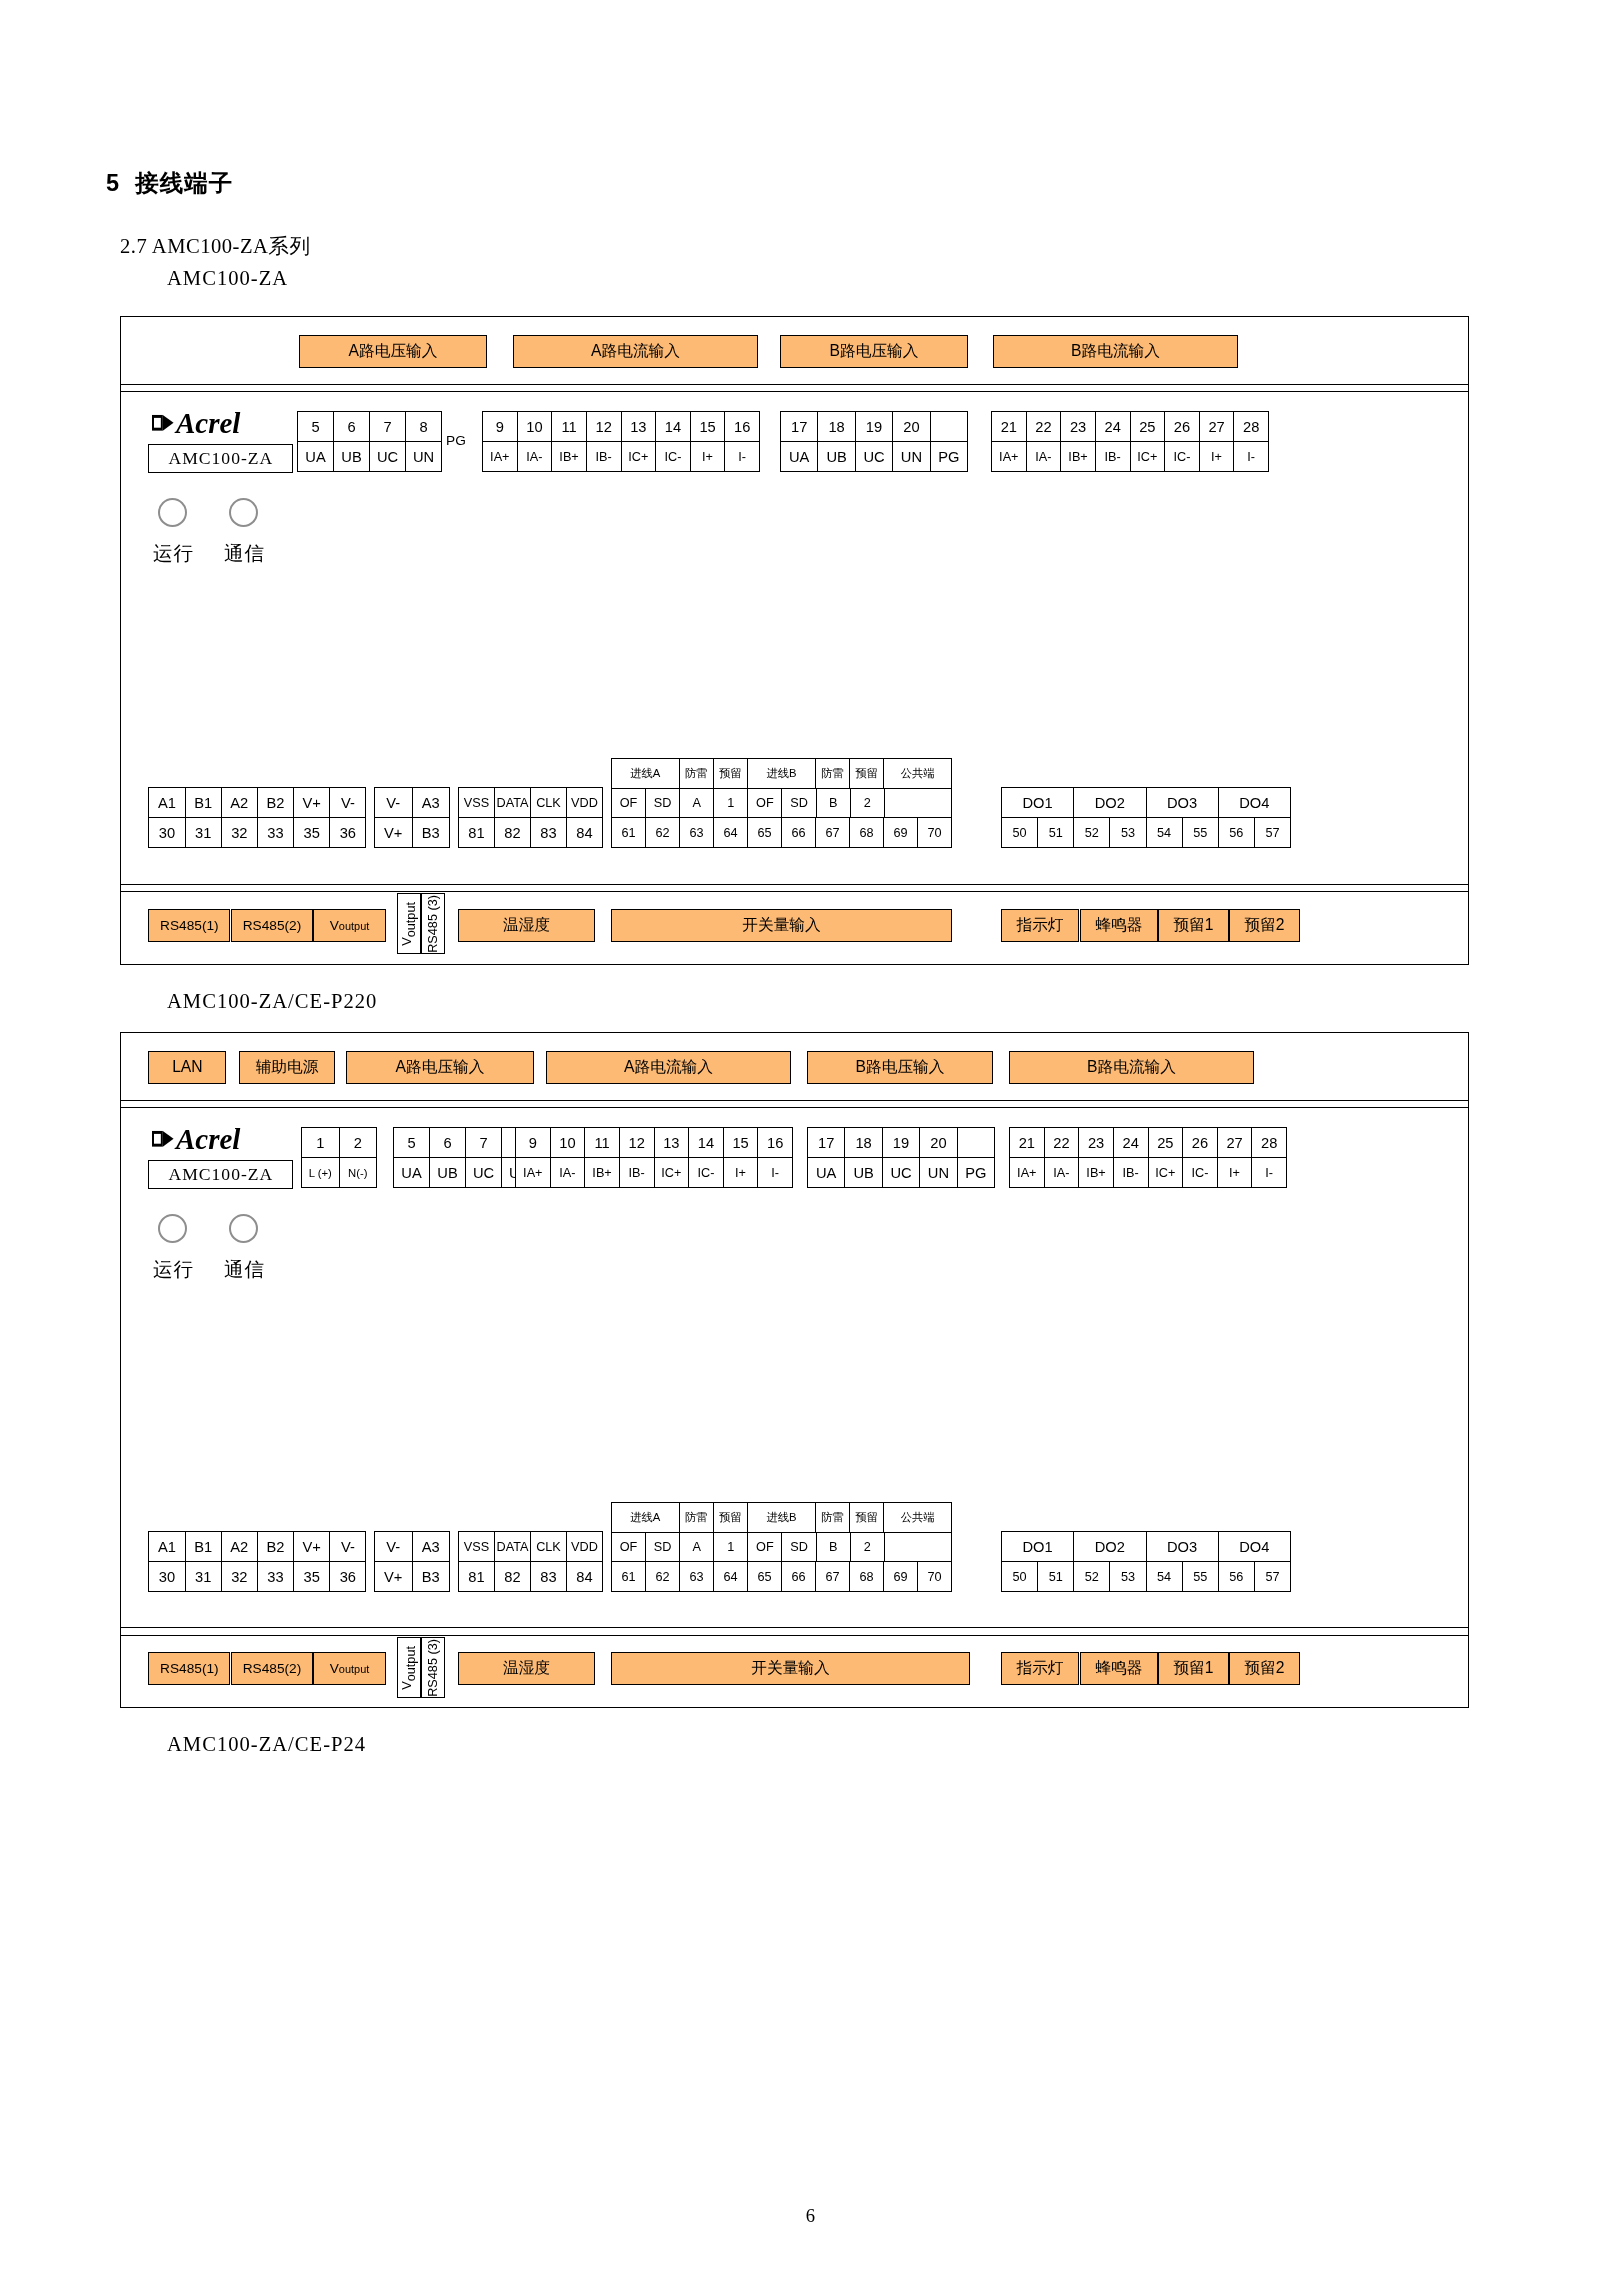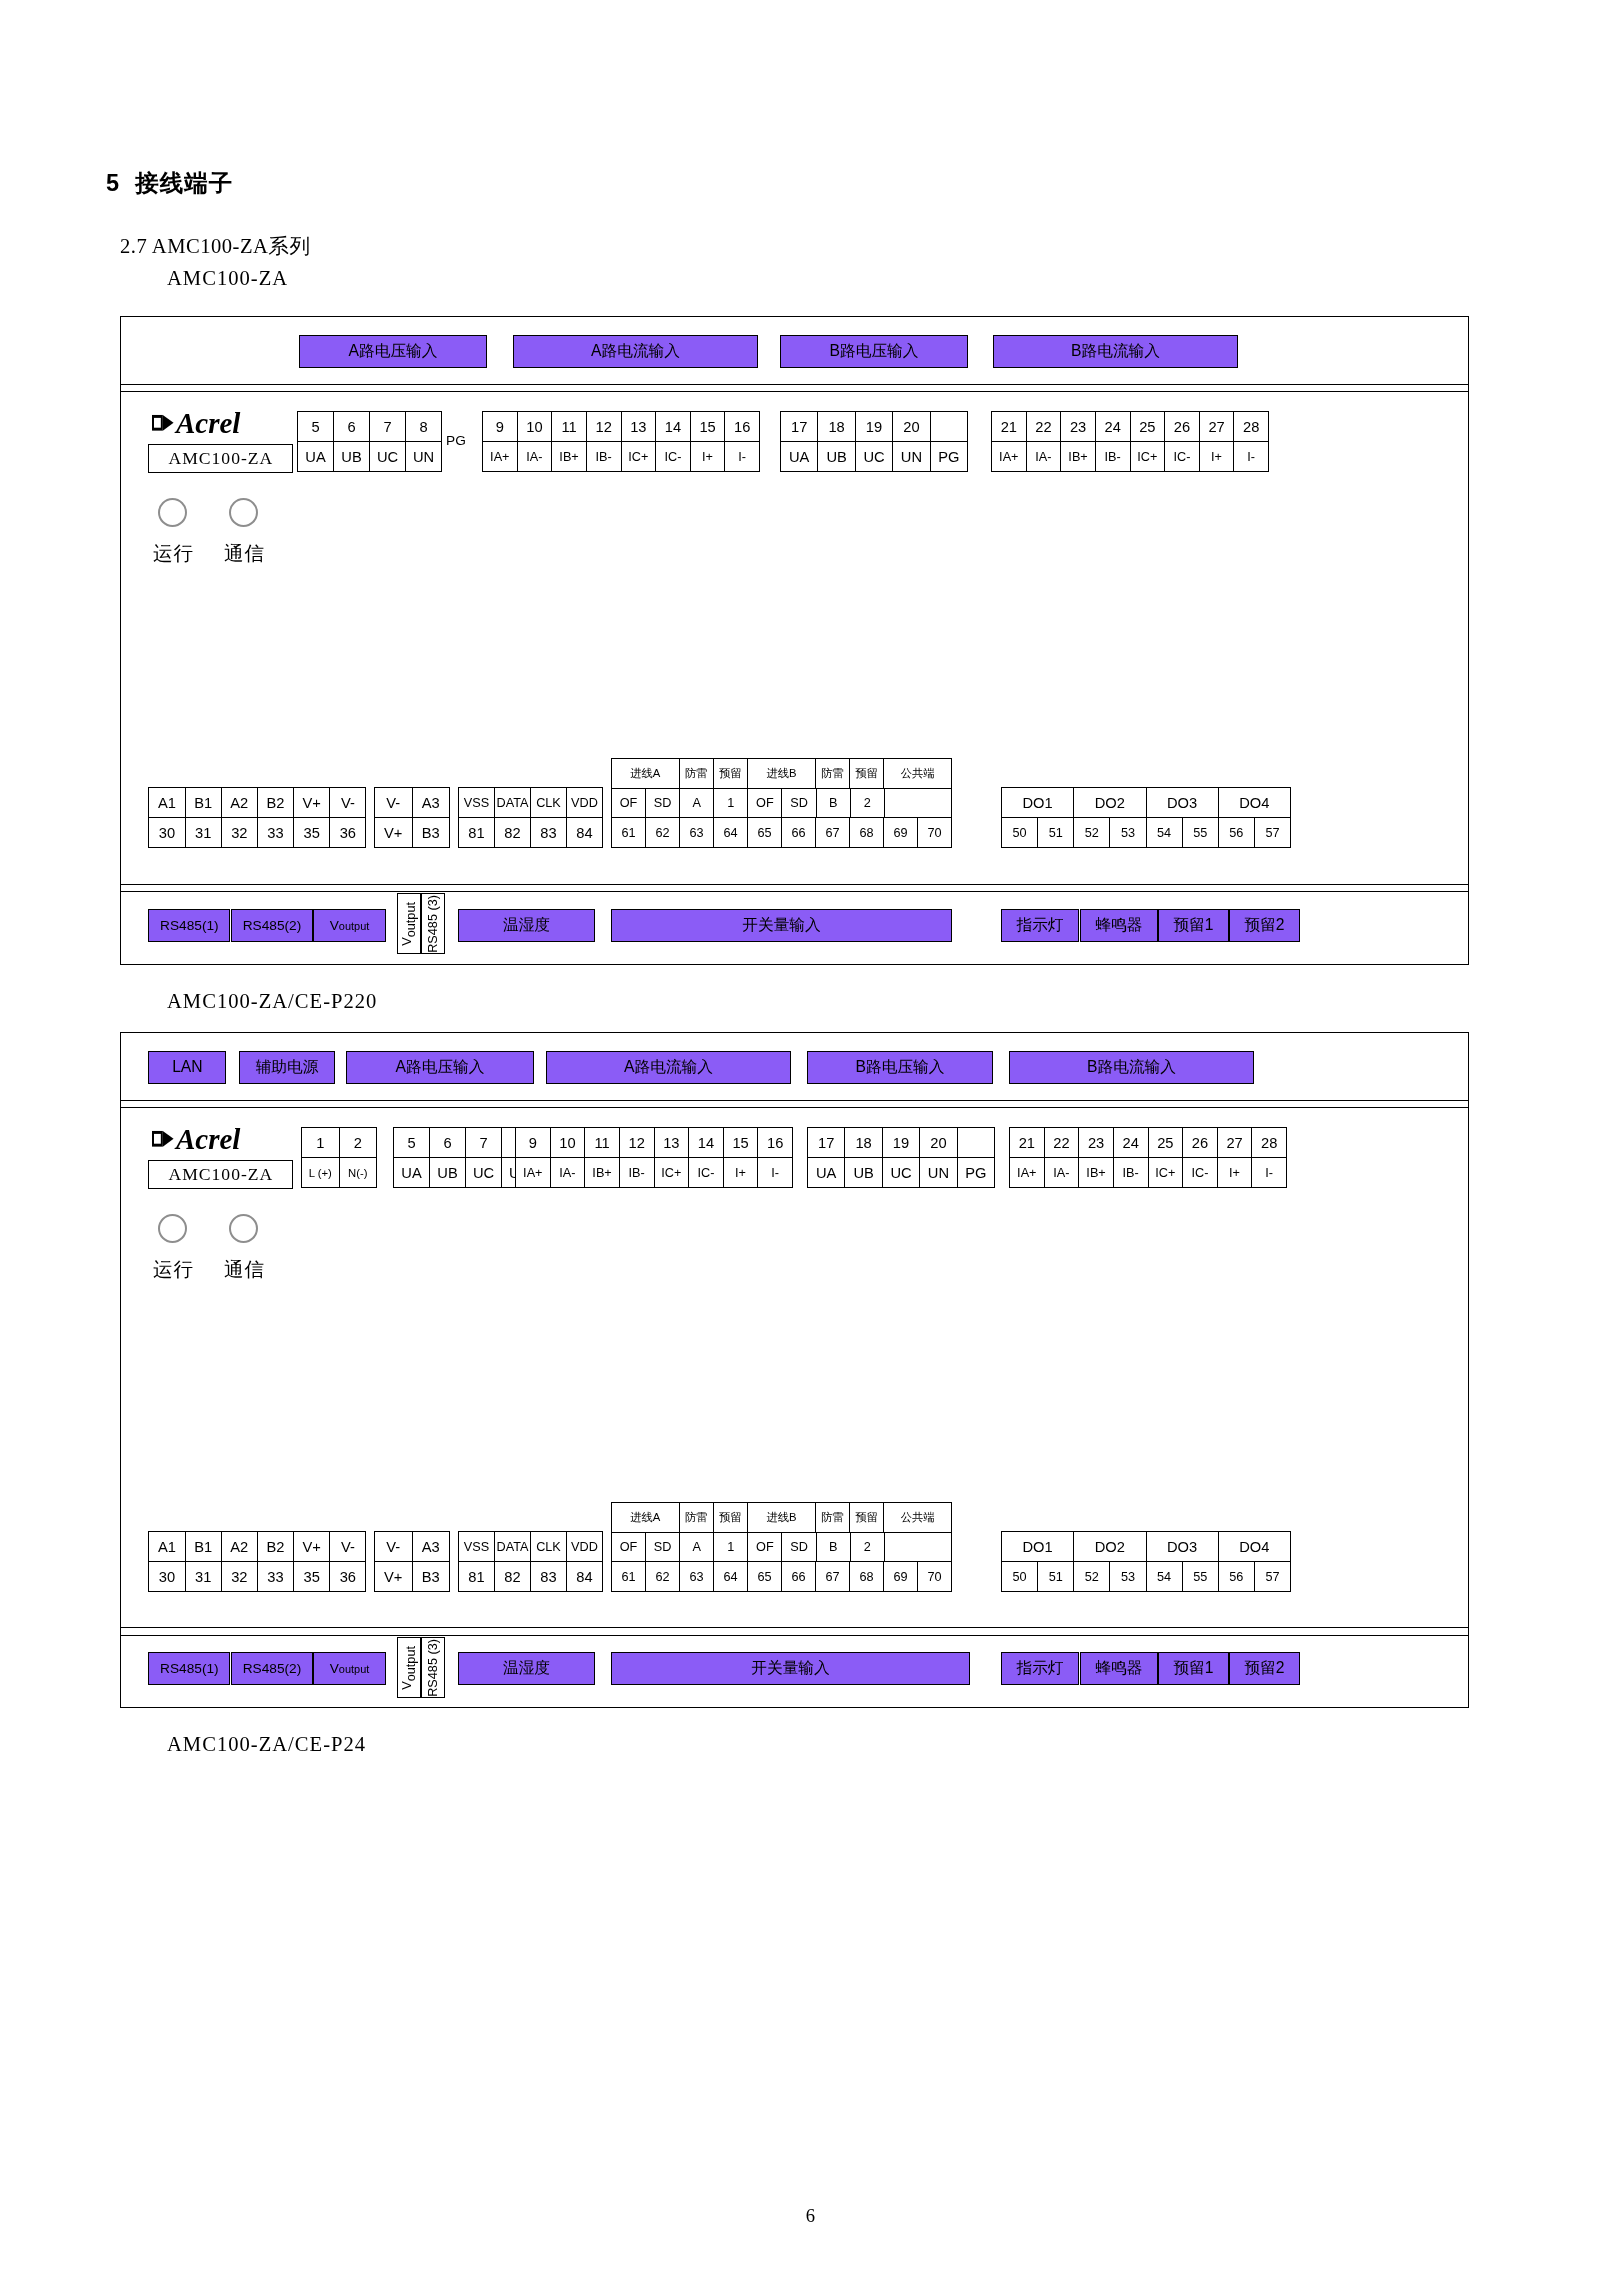--- a/index.html
+++ b/index.html
@@ -8,21 +8,21 @@
 
   .h1{position:absolute;left:106px;top:167px;font-size:23.5px;font-weight:600;letter-spacing:1px;}
   .h2{position:absolute;left:120px;top:232px;font-size:20.6px;font-family:"Liberation Serif",serif;letter-spacing:0.5px;}
   .cap{position:absolute;font-size:20.6px;font-family:"Liberation Serif",serif;letter-spacing:1px;}
 
   
   .panel{position:absolute;border:1.6px solid #000;background:#fff;}
   .hsep{position:absolute;left:0;right:0;height:0;border-top:1.6px solid #000;}
 
   .boxlabel{position:absolute;border:1.4px solid #000;display:flex;align-items:center;justify-content:center;
-            font-size:15.7px;background:#8b5cf6;box-sizing:border-box;}
+            font-size:15.7px;background:#fdba74;box-sizing:border-box;}
   .boxlabel.cn{font-family:"Liberation Sans",sans-serif;}
 
   
   .tgrid{position:absolute;border:1.4px solid #000;box-sizing:border-box;display:flex;flex-direction:column;background:#fff;}
   .trow{display:flex;flex:1 1 0;}
   .trow + .trow{border-top:1.4px solid #000;}
   .tc{display:flex;align-items:center;justify-content:center;font-size:14.7px;box-sizing:border-box;
       border-right:1.4px solid #000;font-family:"Liberation Sans",sans-serif;white-space:nowrap;}
   .tc:last-child{border-right:none;}
   .tc.sm{font-size:12.7px;}

